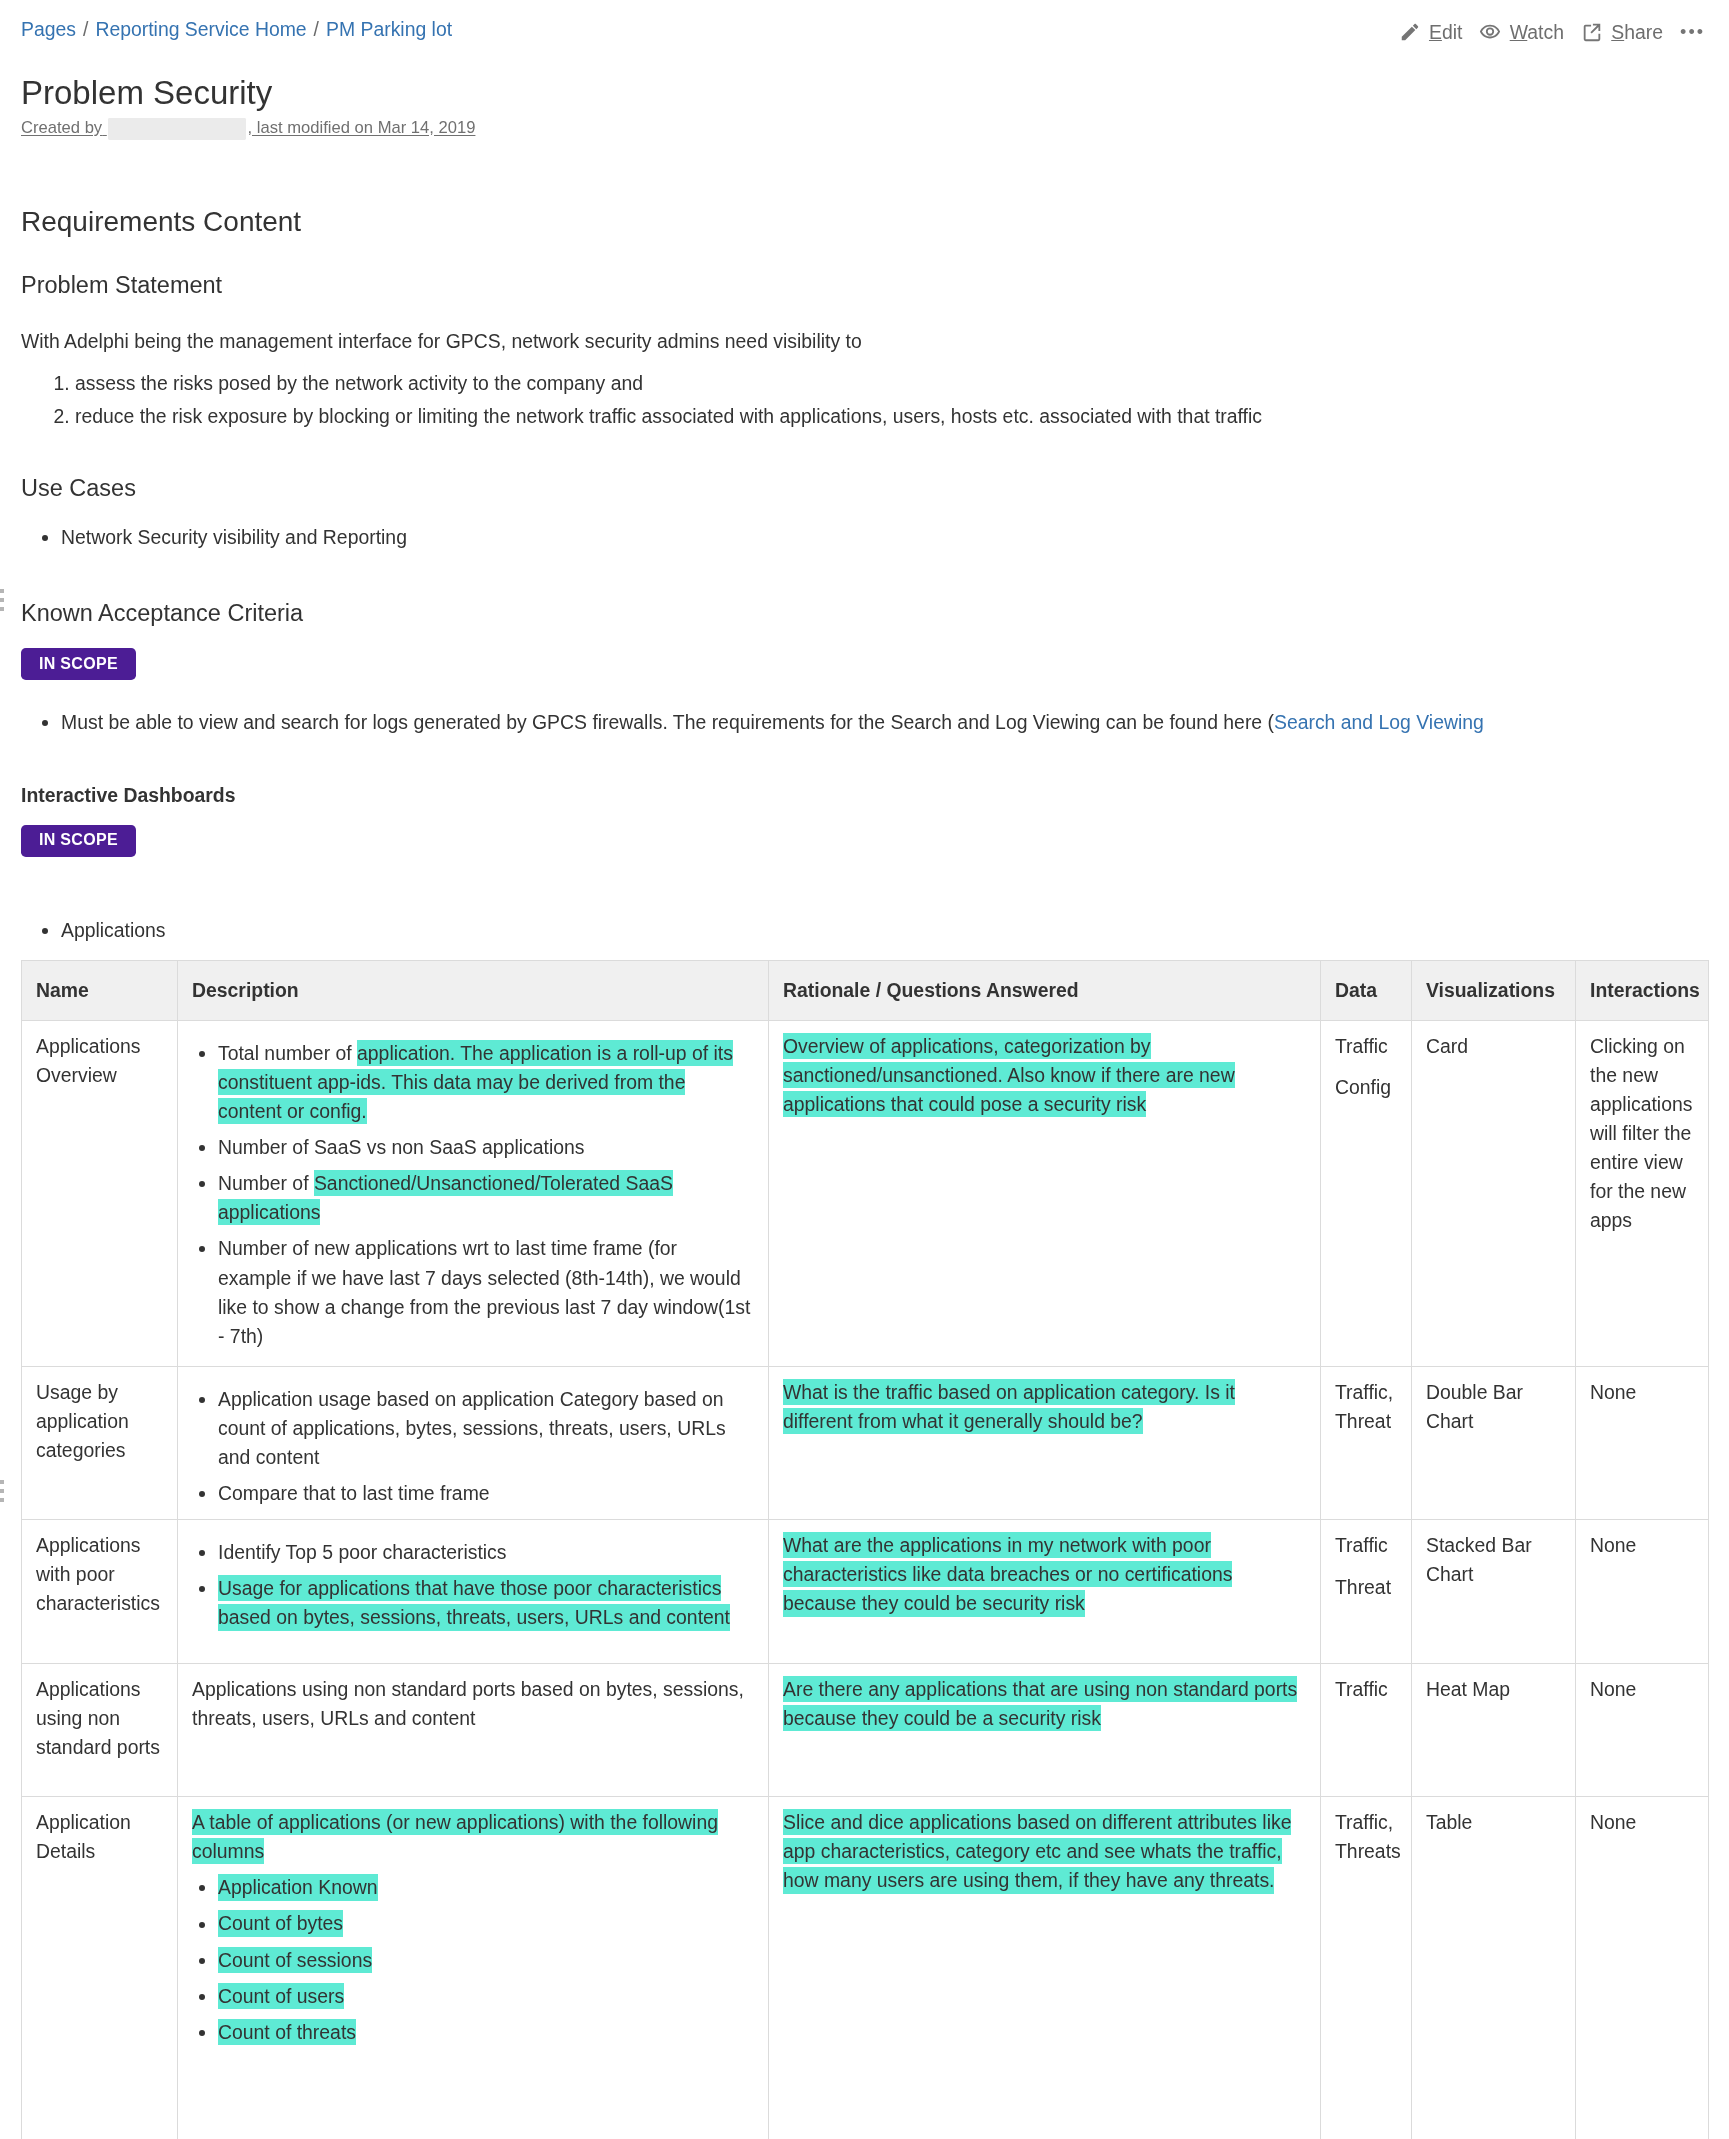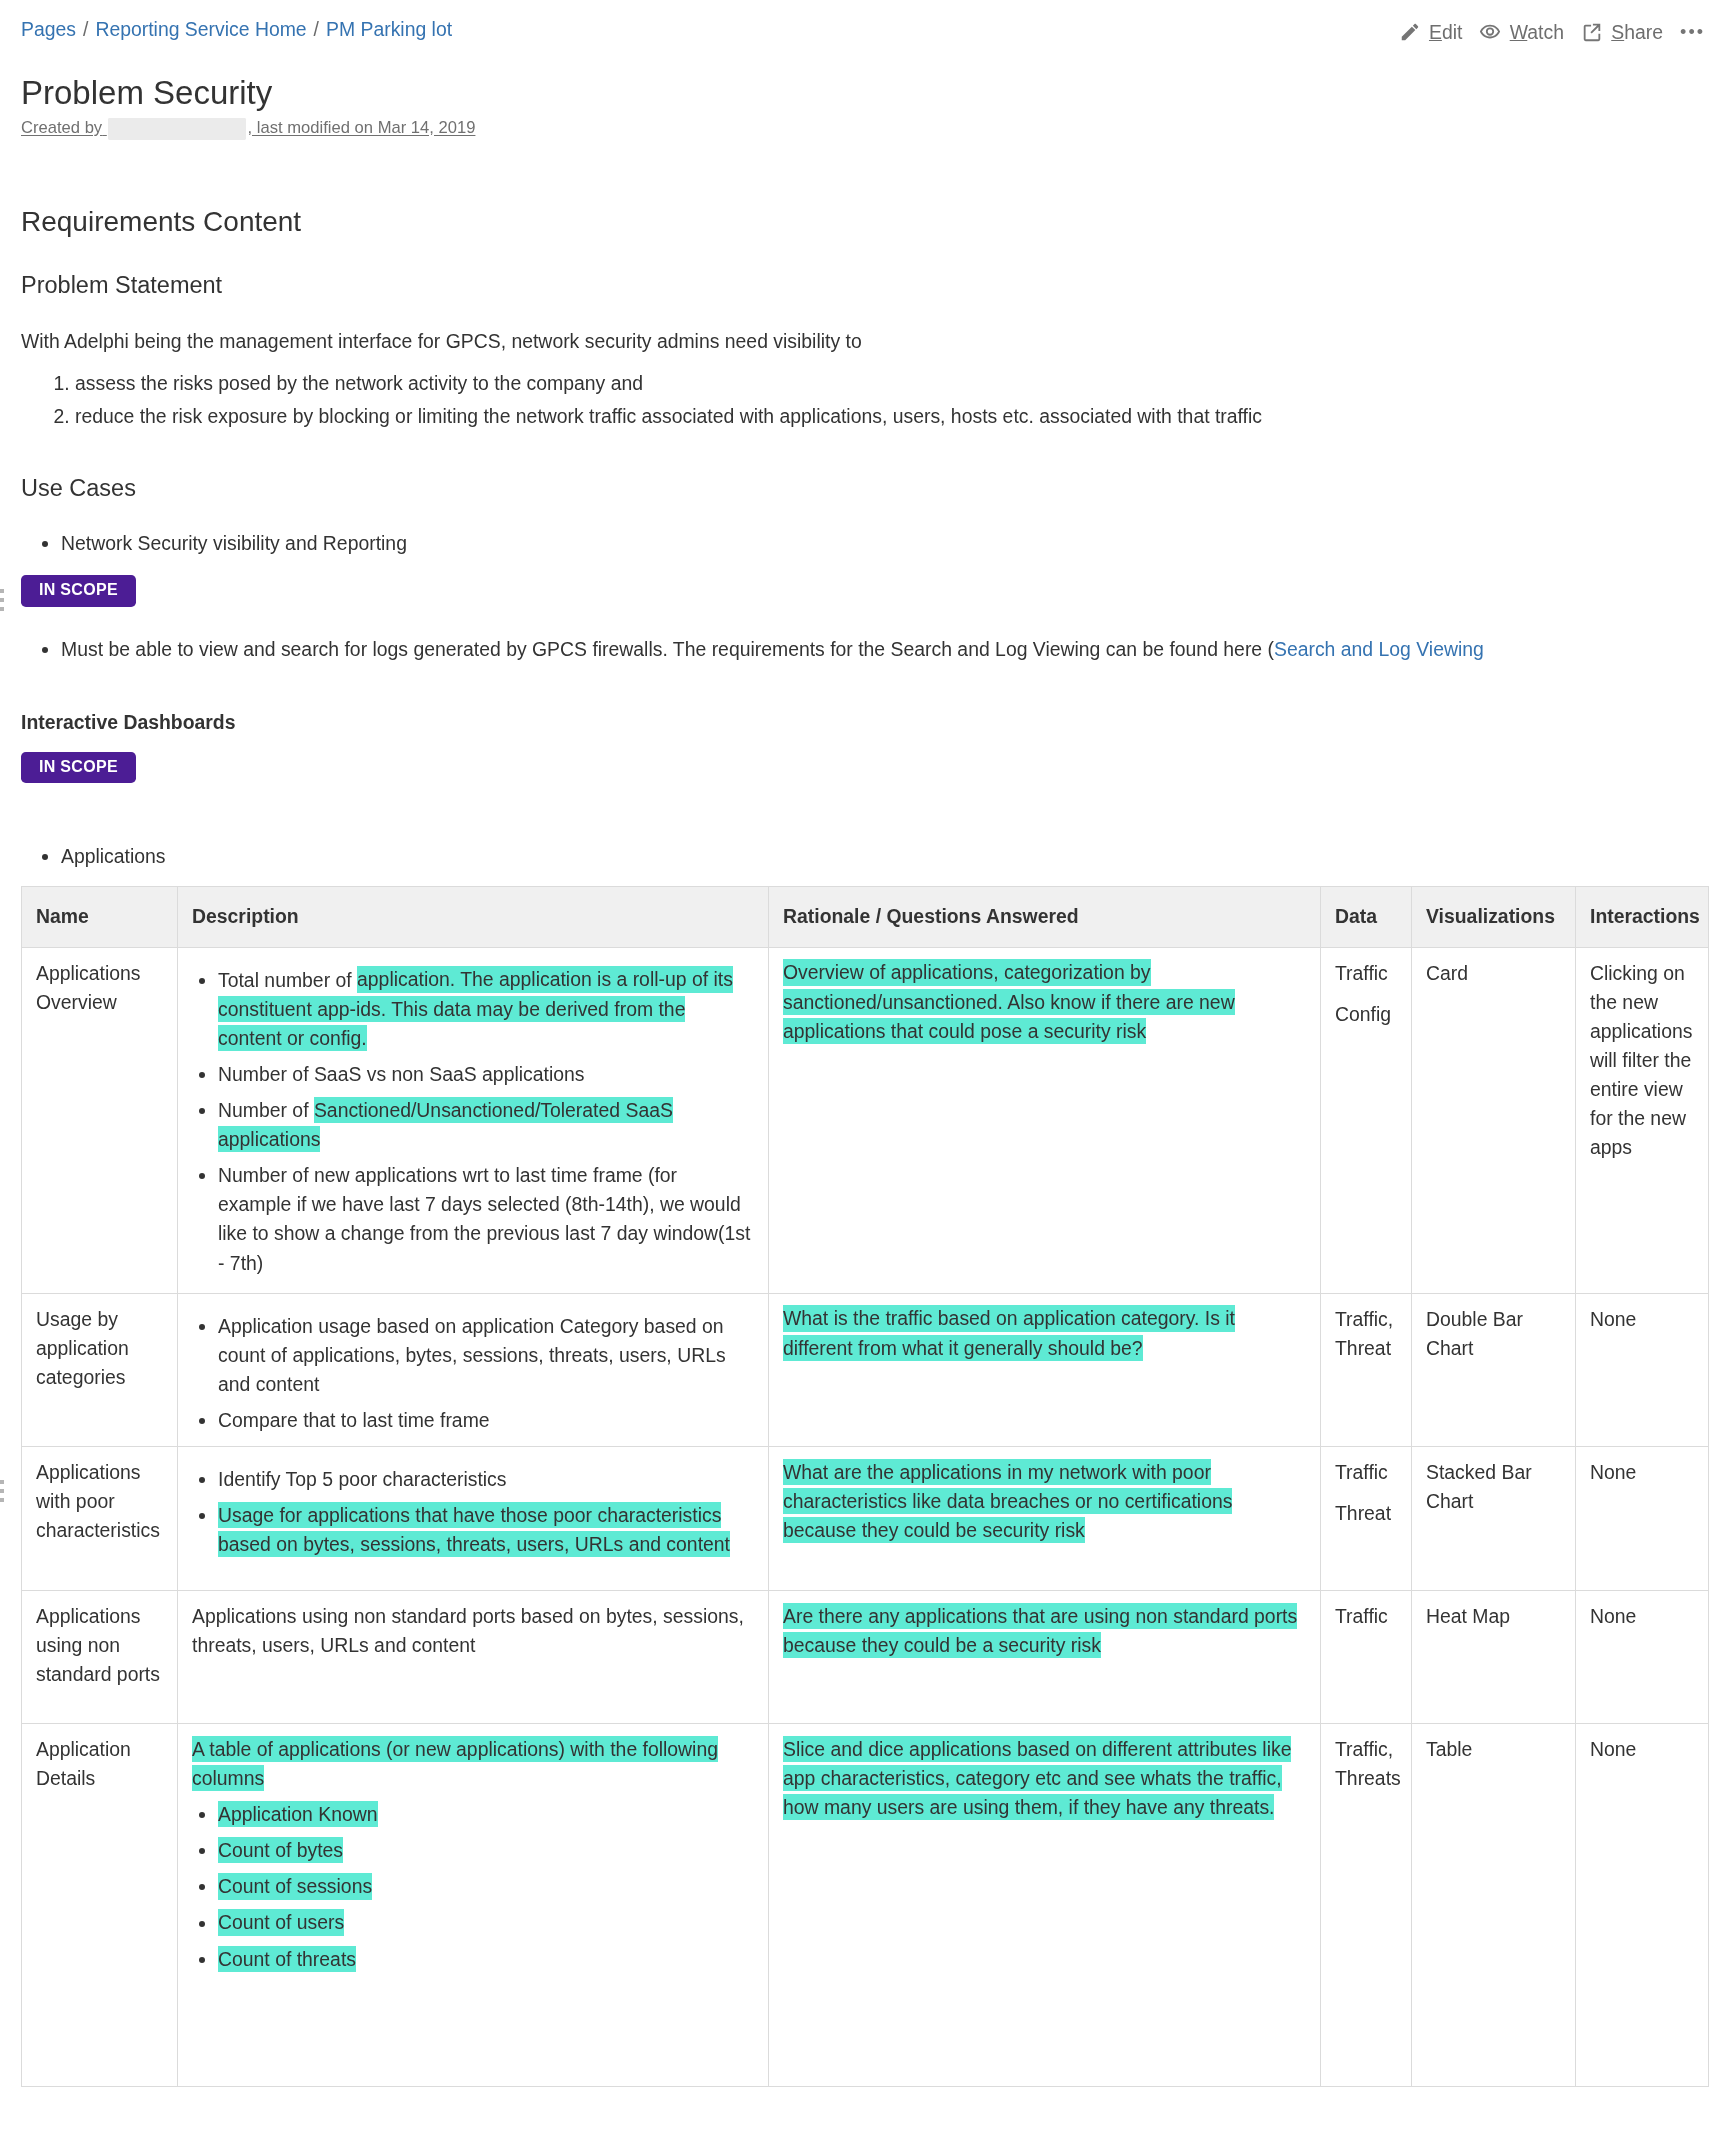--- a/index.html
+++ b/index.html
@@ -30,21 +30,21 @@
 
   
   h1.sec { font-size:28px; font-weight:400; color:#333; margin-top:61px; }
   h2.sec { font-size:23.5px; font-weight:400; color:#333; }
   .h2-ps { margin-top:25px; }
   .h2-uc { margin-top:40px; }
   .h2-ka { margin-top:44px; }
   .para { margin-top:23.5px; }
   ol.plist { margin-top:12.4px; padding-left:54px; }
   ol.plist li { margin-top:4.1px; }
-  ul.blist { margin-top:23px; padding-left:40px; }
+  ul.blist { margin-top:17px; padding-left:40px; }
   ul.blist li { margin-top:4.1px; }
   .bold-line { font-weight:700; margin-top:43px; }
   .bold-line2 { font-weight:700; margin-top:44px; }
   .badge {
     display:inline-block; margin-top:16.6px; background:#4c1d95; color:#ffffff;
     font-size:16px; font-weight:700; letter-spacing:0.3px;
     padding:3.5px 18px 4.1px 18px; border-radius:4.8px;
   }
   .badge2 { margin-top:15px; }
   ul.mlist { margin-top:28px; padding-left:40px; }
@@ -131,20 +131,21 @@
   <ol class="plist">
     <li>assess the risks posed by the network activity to the company and</li>
     <li>reduce the risk exposure by blocking or limiting the network traffic associated with applications, users, hosts etc. associated with that traffic</li>
   </ol>
 
   <h2 class="sec h2-uc">Use Cases</h2>
   <ul class="blist">
     <li>Network Security visibility and Reporting</li>
   </ul>
 
+  <h2 class="sec h2-ka">Known Acceptance Criteria</h2>
 
   <span class="badge">IN SCOPE</span>
   <ul class="mlist">
     <li><span>Must be able to view and search for logs generated by GPCS firewalls. The requirements for the Search and Log Viewing can be found here (</span><a class="inline-link">Search and Log Viewing</a></li>
   </ul>
 
   <p class="bold-line2">Interactive Dashboards</p>
   <span class="badge badge2">IN SCOPE</span>
   <ul class="apps">
     <li>Applications</li>

